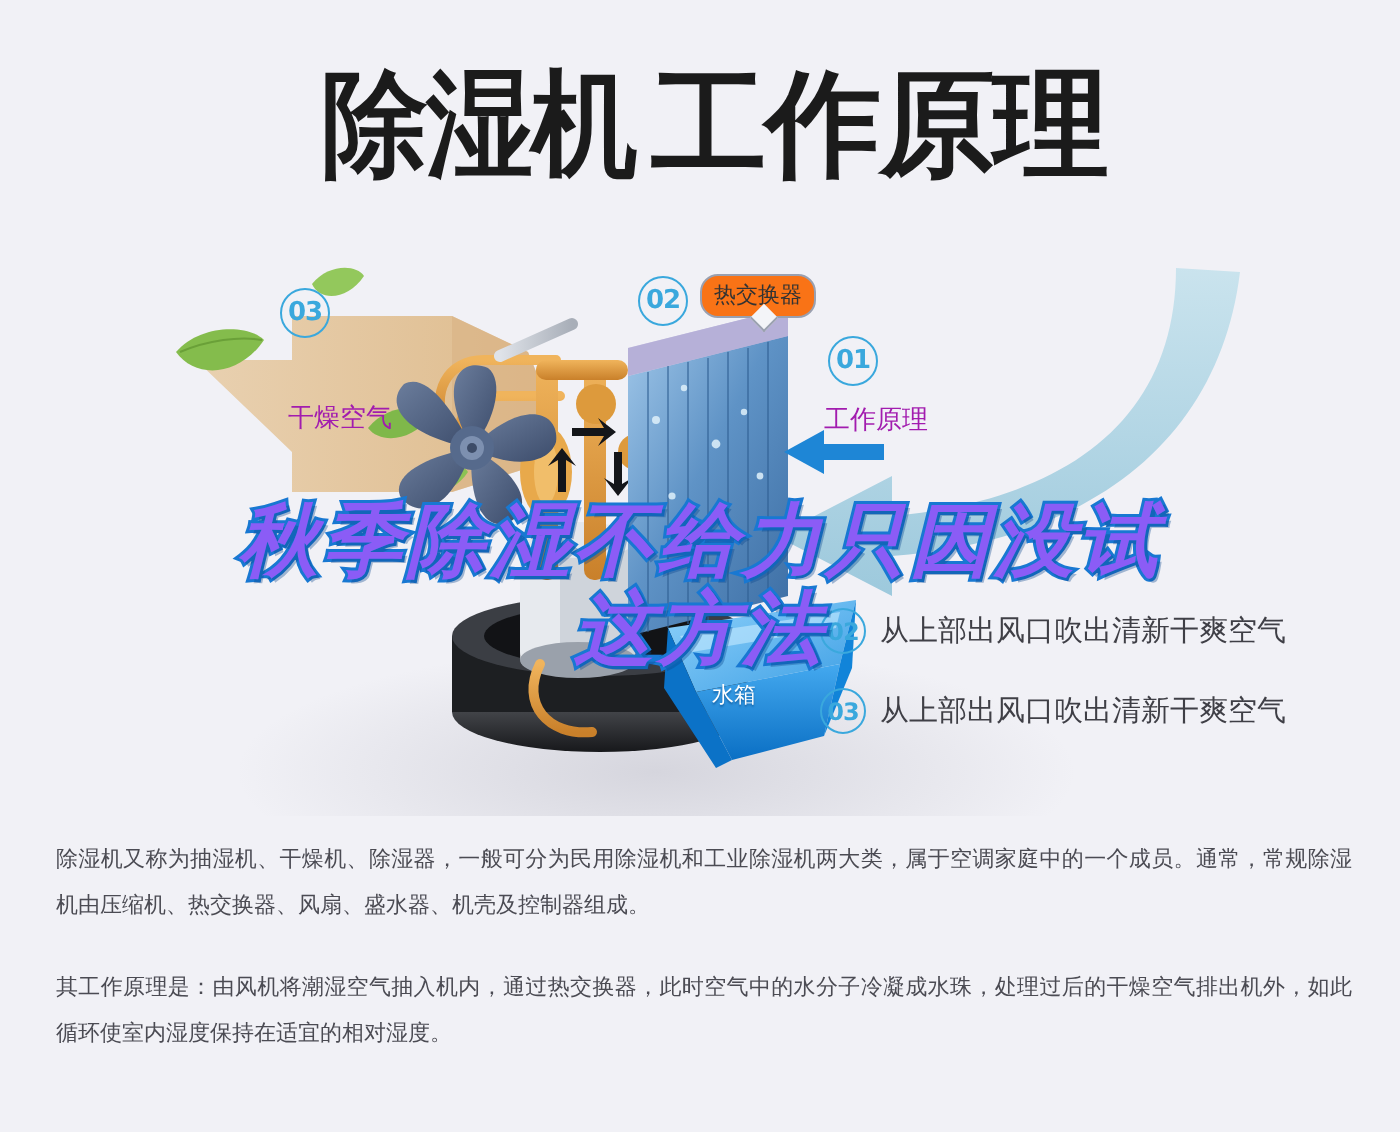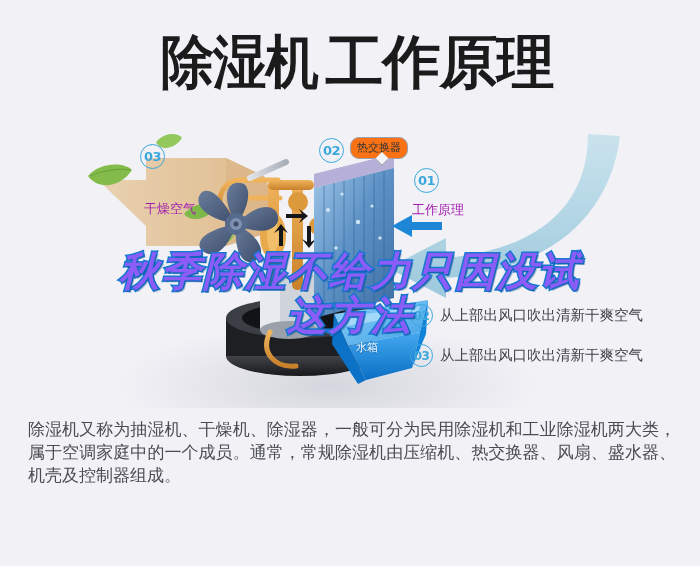--- a/index.html
+++ b/index.html
@@ -114,21 +114,21 @@
   .wm-1{top:248px;font-size:40px;line-height:46px;}
   .wm-2{top:292px;font-size:40px;line-height:46px;}
 
   
   .copy{
     position:absolute;left:28px;top:418px;width:648px;
   }
   .copy p{
     margin:0 0 0 0;
     font-family:"DejaVu Sans","Liberation Sans",sans-serif;
-    font-size:17px;
+    font-size:11px;
     line-height:23px;
     color:#4b4b53;
     text-align:justify;
   }
   .copy .p2{margin-top:18px;}
 </style>
 </head>
 <body>
 
 <div class="page">
@@ -319,15 +319,16 @@
         <span class="legend-text">从上部出风口吹出清新干爽空气</span>
       </div>
     </div>
   </div>
 
   <div class="wm wm-1">秋季除湿不给力只因没试</div>
   <div class="wm wm-2">这方法</div>
 
   <div class="copy">
     <p class="p1">除湿机又称为抽湿机、干燥机、除湿器，一般可分为民用除湿机和工业除湿机两大类，属于空调家庭中的一个成员。通常，常规除湿机由压缩机、热交换器、风扇、盛水器、机壳及控制器组成。</p>
+    <p class="p2">其工作原理是：由风机将潮湿空气抽入机内，通过热交换器，此时空气中的水分子冷凝成水珠，处理过后的干燥空气排出机外，如此循环使室内湿度保持在适宜的相对湿度。</p>
   </div>
 
 </div>
 
 </body></html>

